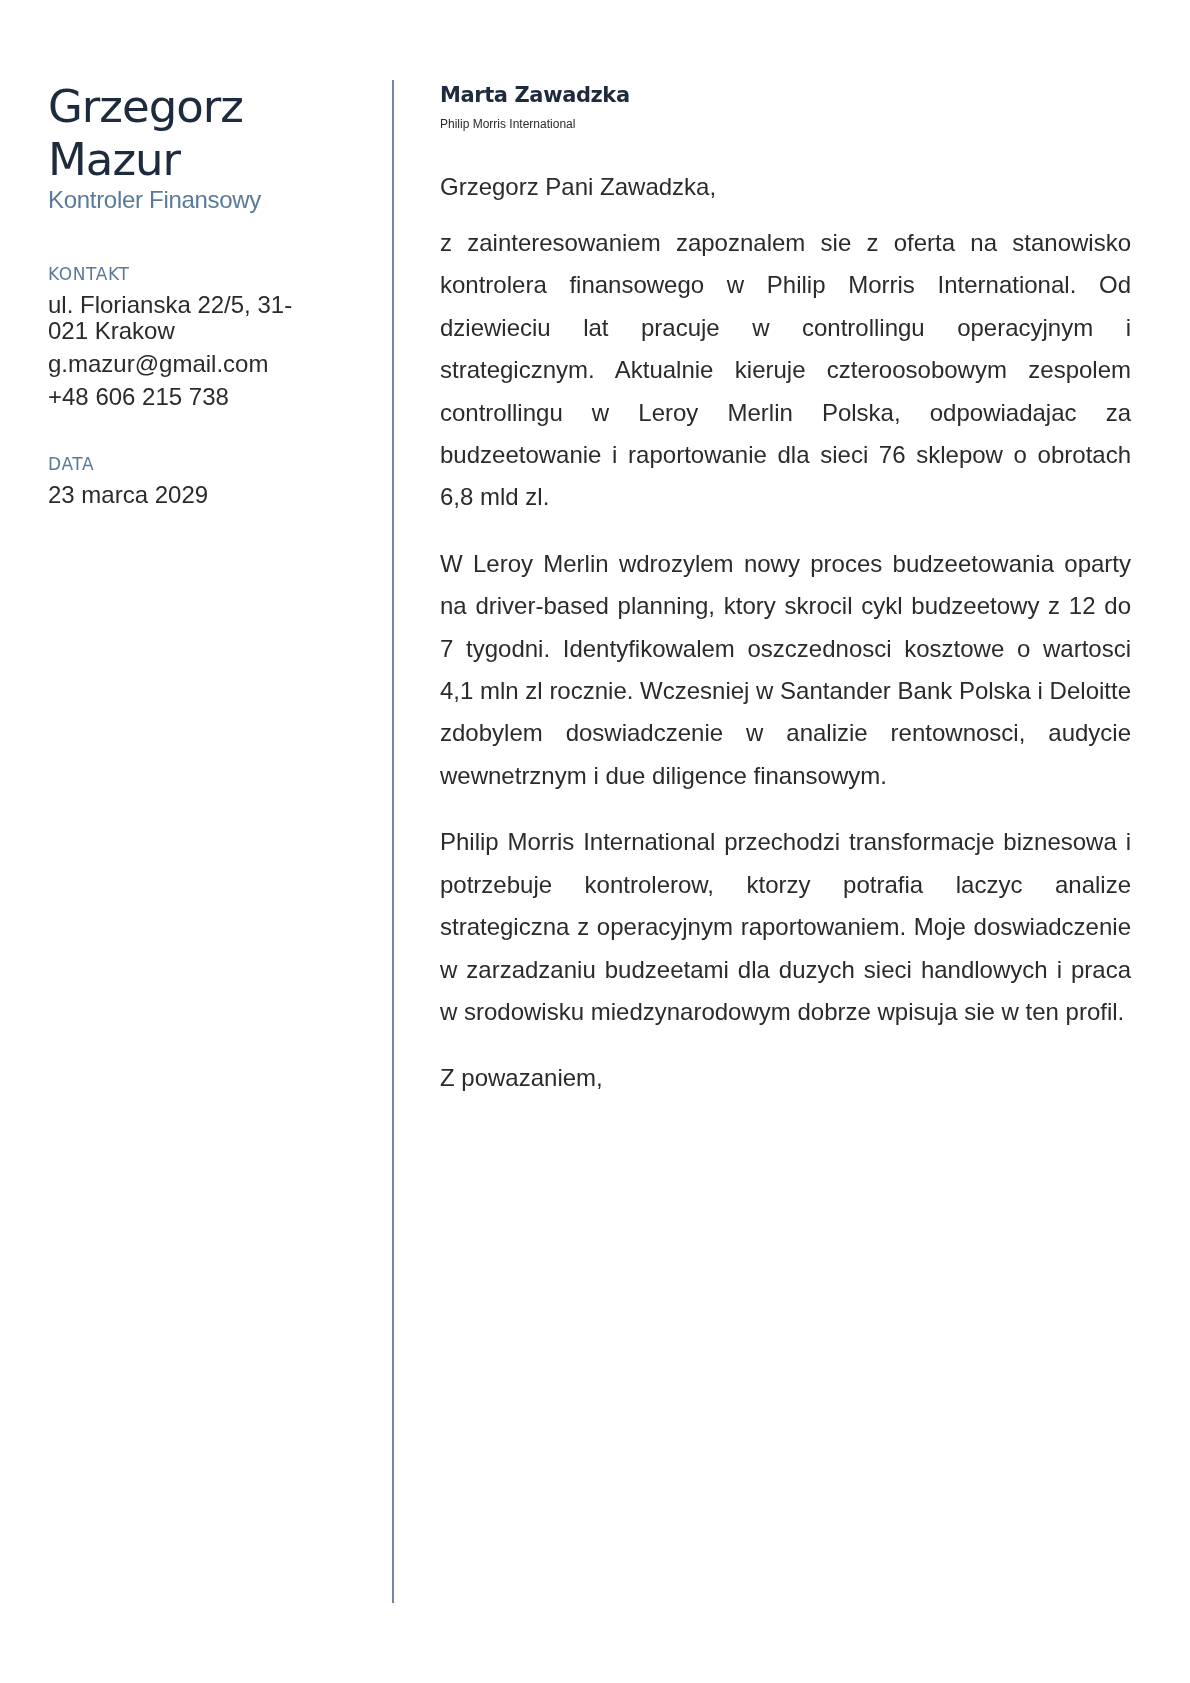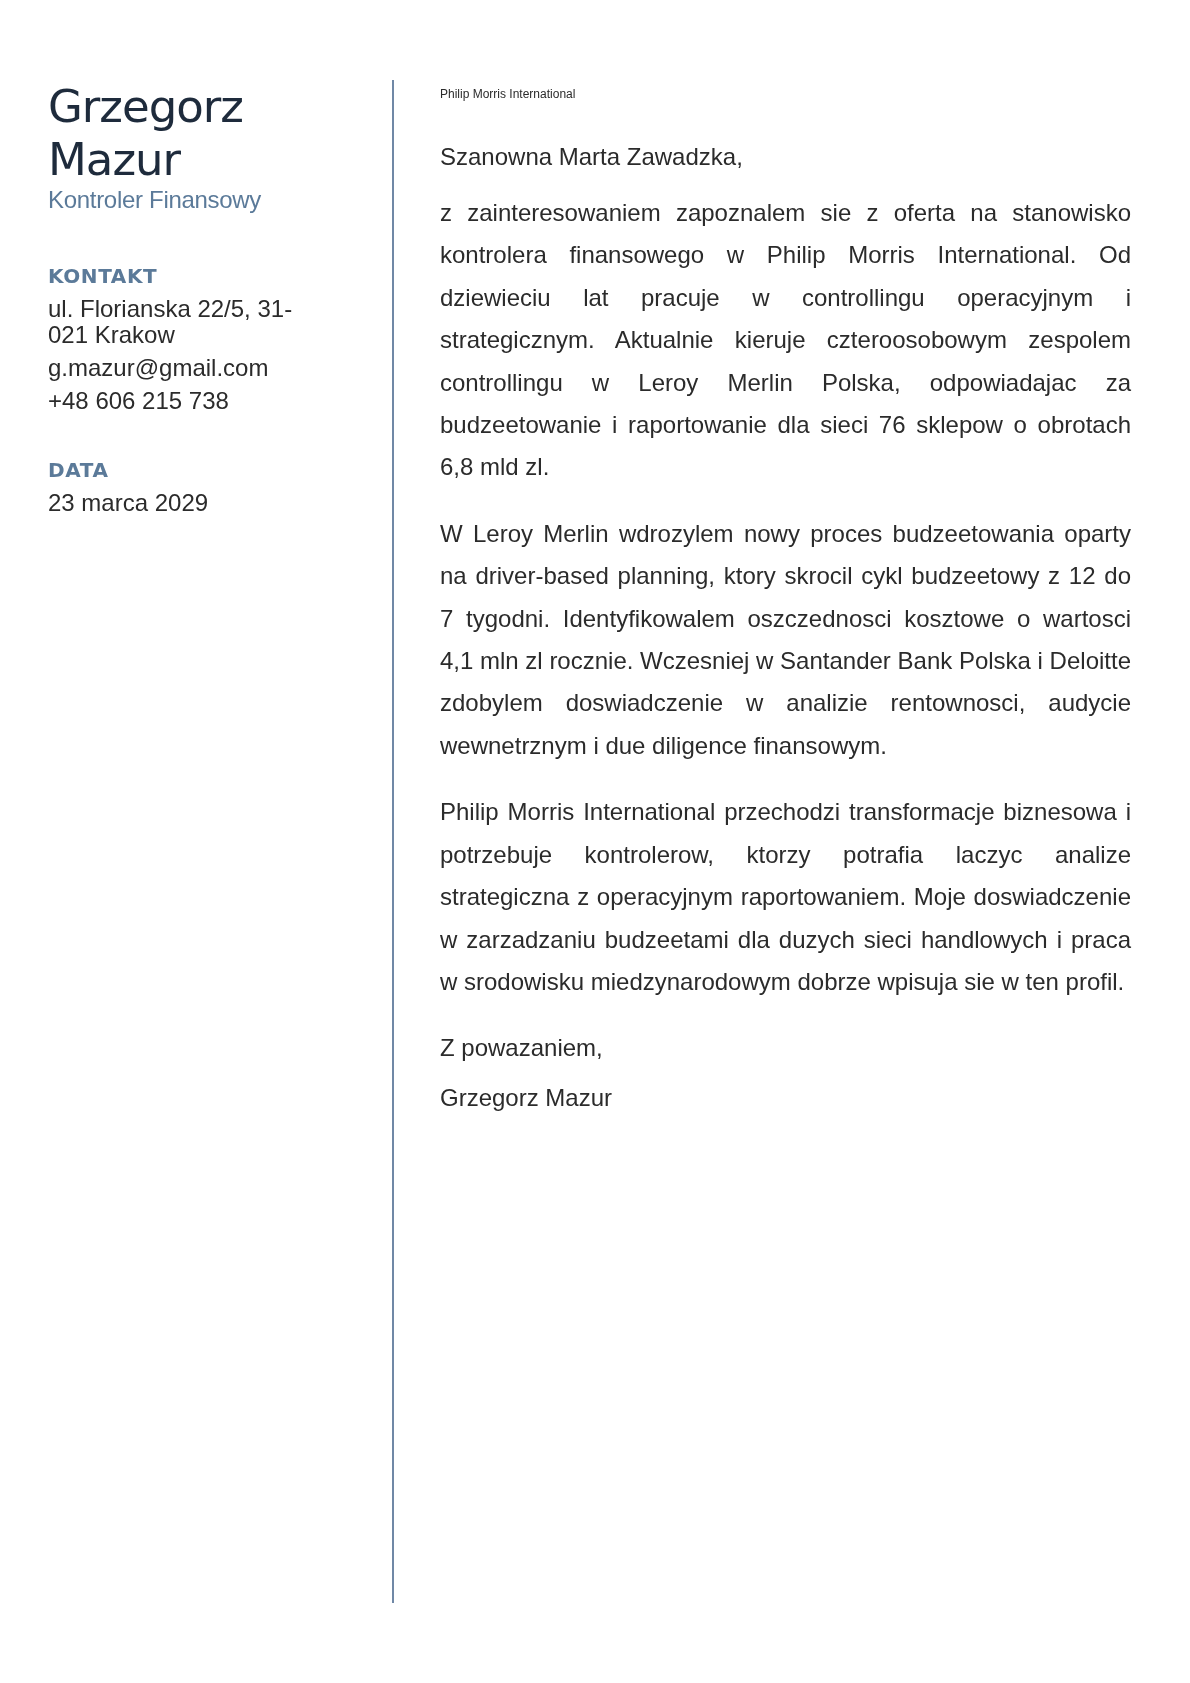--- a/index.html
+++ b/index.html
@@ -4,21 +4,21 @@
 <style>
   html, body { margin: 0; padding: 0; background: #ffffff; }
   body { width: 1190px; height: 1683px; position: relative; overflow: hidden;
          font-family: "Liberation Sans", "DejaVu Sans", sans-serif; color: #2b2b2b; }
   .sidebar { position: absolute; left: 48px; top: 80px; width: 320px; }
   .name { font-family: "DejaVu Sans", sans-serif; font-weight: normal; font-size: 45px;
           line-height: 53px; color: #1e2b3c; letter-spacing: -1px; margin: 0; }
   .role { font-size: 24px; color: #5b7a99; letter-spacing: -0.3px; }
   .section { margin-top: 50px; }
   .section + .section { margin-top: 44px; }
-  .section-label { font-family: "DejaVu Sans", sans-serif; font-weight: bold; font-size: 20px;
+  .section-label { font-family: "DejaVu Sans", sans-serif; font-weight: normal; font-size: 17px;
                    color: #5b7a99; letter-spacing: 0.6px; }
   .contact-line { font-size: 24px; color: #2b2b2b; line-height: 26px; }
   .contact-address { margin-top: 8px; width: 260px; }
   .contact-line + .contact-line { margin-top: 7px; }
   .divider { position: absolute; left: 392px; top: 80px; width: 2px; height: 1523px;
              background: #7088a6; }
   .main { position: absolute; left: 440px; top: 80px; width: 691px; }
   .recipient-name { font-family: "DejaVu Sans", sans-serif; font-weight: bold; font-size: 21px;
                     color: #1e2b3c; letter-spacing: -0.4px; line-height: 30px; }
   .recipient-company { font-size: 12px; color: #2b2b2b; line-height: 28px; }
@@ -47,21 +47,21 @@
 
   <div class="section">
     <div class="section-label">DATA</div>
     <div class="contact-line" style="margin-top:8px">23 marca 2029</div>
   </div>
 </aside>
 
 <div class="divider"></div>
 
 <main class="main">
+  <div class="recipient-name">Marta Zawadzka</div>
   <div class="recipient-company">Philip Morris International</div>
 
-  <div class="salutation">Szanowna Marta Zawadzka,</div>
+  <div class="salutation">Grzegorz Pani Zawadzka,</div>
   <p class="para" style="margin-top:14px">z zainteresowaniem zapoznalem sie z oferta na stanowisko kontrolera finansowego w Philip Morris International. Od dziewieciu lat pracuje w controllingu operacyjnym i strategicznym. Aktualnie kieruje czteroosobowym zespolem controllingu w Leroy Merlin Polska, odpowiadajac za budzeetowanie i raportowanie dla sieci 76 sklepow o obrotach 6,8 mld zl.</p>
   <p class="para">W Leroy Merlin wdrozylem nowy proces budzeetowania oparty na driver-based planning, ktory skrocil cykl budzeetowy z 12 do 7 tygodni. Identyfikowalem oszczednosci kosztowe o wartosci 4,1 mln zl rocznie. Wczesniej w Santander Bank Polska i Deloitte zdobylem doswiadczenie w analizie rentownosci, audycie wewnetrznym i due diligence finansowym.</p>
   <p class="para">Philip Morris International przechodzi transformacje biznesowa i potrzebuje kontrolerow, ktorzy potrafia laczyc analize strategiczna z operacyjnym raportowaniem. Moje doswiadczenie w zarzadzaniu budzeetami dla duzych sieci handlowych i praca w srodowisku miedzynarodowym dobrze wpisuja sie w ten profil.</p>
   <div class="closing">Z powazaniem,</div>
-  <div class="signature">Grzegorz Mazur</div>
 </main>
 
 </body></html>

